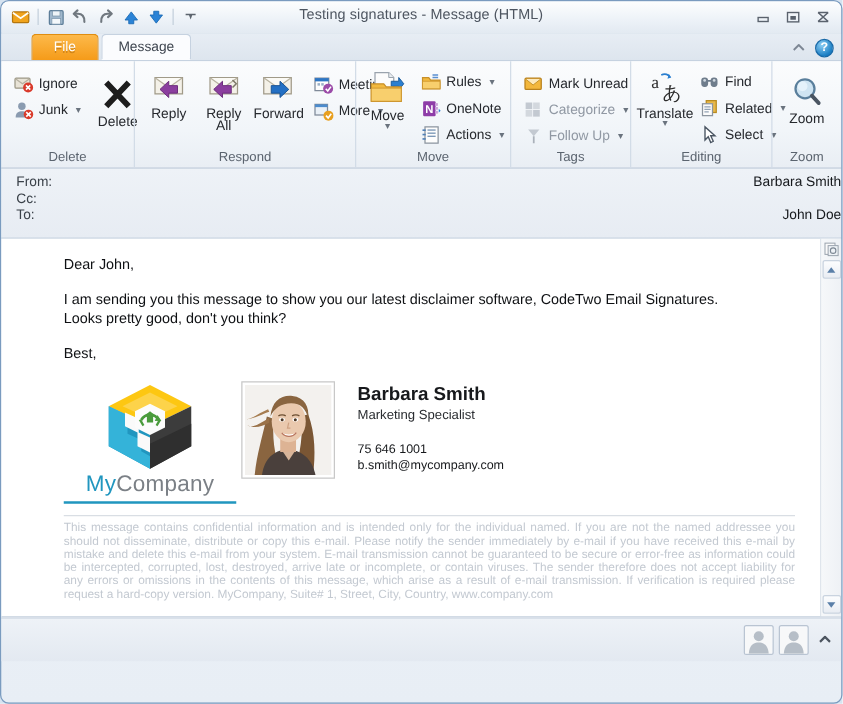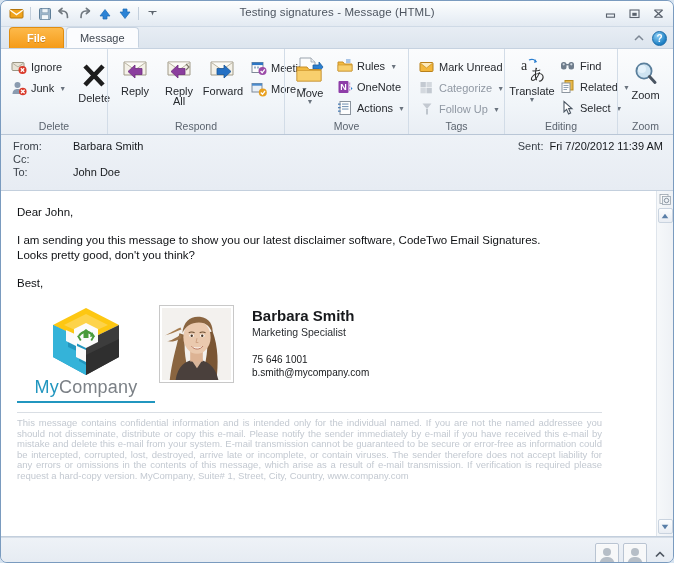--- a/index.html
+++ b/index.html
@@ -60,24 +60,25 @@
     padding-left:8px;
   }
   .tab {
     height:21px; padding:0 13px;
     display:flex; align-items:center;
     font-size:11px; color:#3f4650;
     border-radius:4px 4px 0 0;
   }
   .tab-file {
     background:linear-gradient(180deg,#fdb94a 0%, #f59b19 100%);
-    color:#fff; font-weight:bold;
+    color:#fff; font-weight:normal;
     border:1px solid #e08d10; border-bottom:none;
     padding:0 17px;
     text-shadow:0 1px 0 rgba(140,80,0,.4);
+    margin-left:16px;
   }
   .tab-active {
     background:#fbfcfe;
     border:1px solid #c6d2e0;
     border-bottom:1px solid #fbfcfe;
     margin-left:2px;
     position:relative; z-index:3;
   }
   .tab-right { position:absolute; right:6px; bottom:2px; display:flex; align-items:center; gap:7px; }
   .mini-chevron { color:#7d8794; font-size:9px; }
@@ -137,37 +138,38 @@
 
   
   .mailhead {
     position:relative;
     height:56px;
     background:linear-gradient(180deg,#eef2f7 0%,#e7ecf3 100%);
     border-bottom:1px solid #c3cfdd;
     font-size:11px;
     padding:5px 0 0 0;
   }
-  .mh-row { display:flex; align-items:baseline; height:13px; }
+  .mh-row { display:flex; align-items:baseline; height:13px;justify-content:space-between; }
   .mh-label { width:72px; padding-left:12px; color:#3a4149; }
   .mh-value { color:#15181c; }
   .mh-sent {
     position:absolute; right:10px; top:5px;
     display:flex; gap:6px; color:#3a4149;
   }
   .mh-sent .v { color:#15181c; }
 
   
   .readpane {
     position:relative;
-    height:346px;
+    height:303px;
     background:#fff;
     margin:0;
     border-bottom:1px solid #c3cfdd;
     display:flex;
+    padding-left:34px;
   }
   .bodyscroll {
     flex:1;
     position:relative;
     padding:14px 16px 0 16px;
     overflow:hidden;
     font-size:11.5px;
     color:#0f1114;
     line-height:15px;
   }
@@ -611,24 +613,20 @@
       <span class="mh-value">Barbara Smith</span>
     </div>
     <div class="mh-row">
       <span class="mh-label">Cc:</span>
       <span class="mh-value"></span>
     </div>
     <div class="mh-row">
       <span class="mh-label">To:</span>
       <span class="mh-value">John Doe</span>
     </div>
-    <div class="mh-sent">
-      <span>Sent:</span>
-      <span class="v">Fri 7/20/2012 11:39 AM</span>
-    </div>
   </div>
 
   <div class="readpane">
     <div class="bodyscroll">
       <p>Dear John,</p>
       <p class="tight">I am sending you this message to show you our latest disclaimer software, CodeTwo Email Signatures.</p>
       <p>Looks pretty good, don't you think?</p>
       <p>Best,</p>
 
       <div class="sig">

